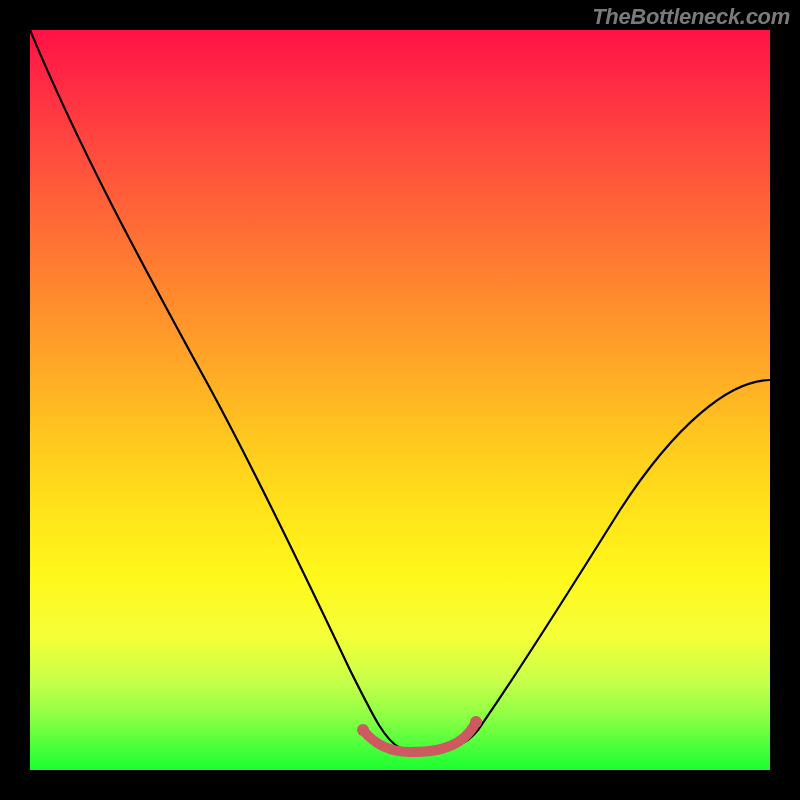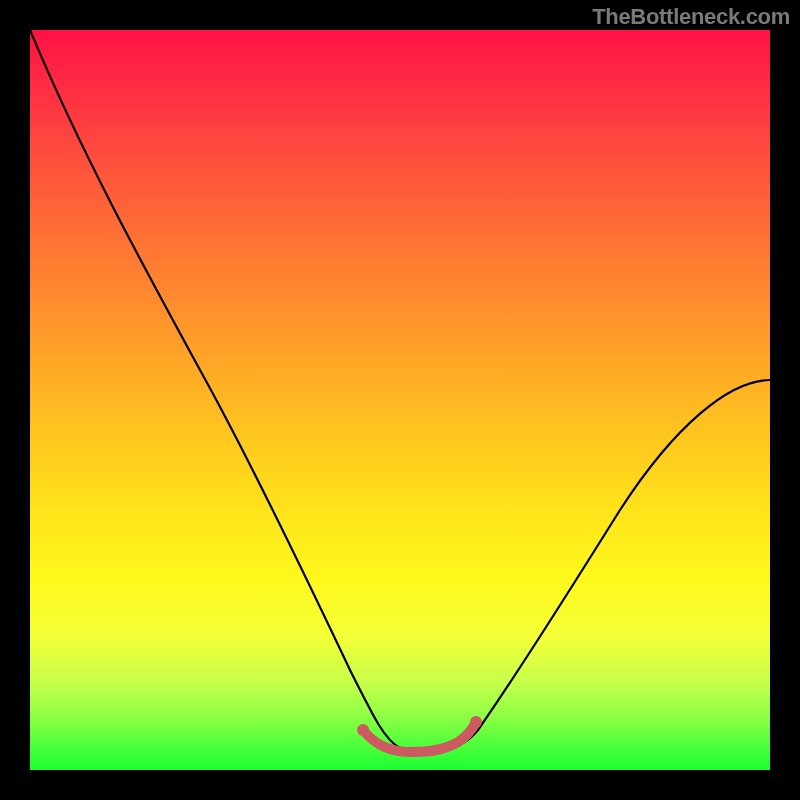--- a/index.html
+++ b/index.html
@@ -9,20 +9,21 @@
     height: 800px;
     background: #000;
     overflow: hidden;
     font-family: Arial, Helvetica, sans-serif;
   }
   .outer {
     position: relative;
     width: 800px;
     height: 800px;
     background: #000;
+    font-style: italic;
   }
   .watermark {
     position: absolute;
     top: 4px;
     right: 10px;
     font-size: 22px;
     font-weight: bold;
     color: #7a7a7a;
     z-index: 10;
     letter-spacing: -0.3px;

